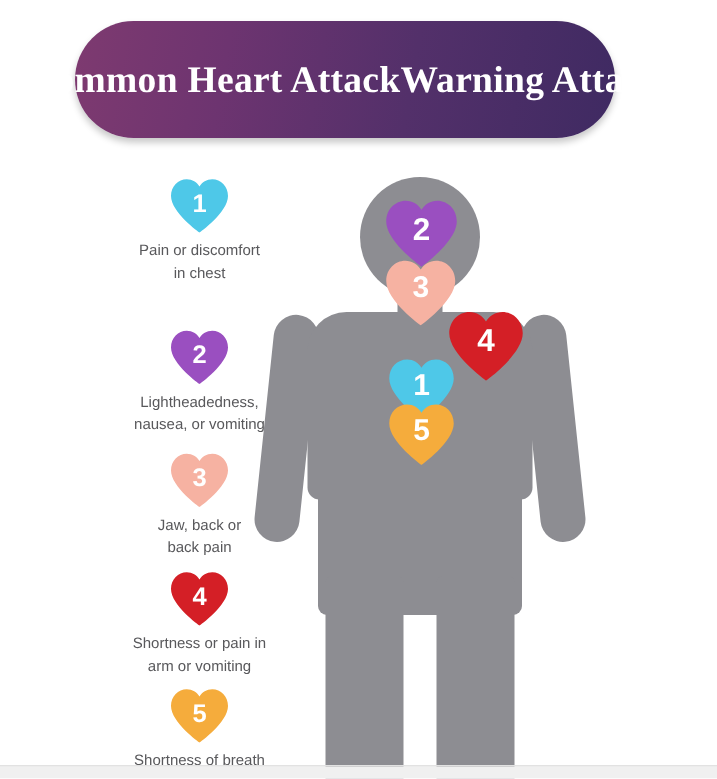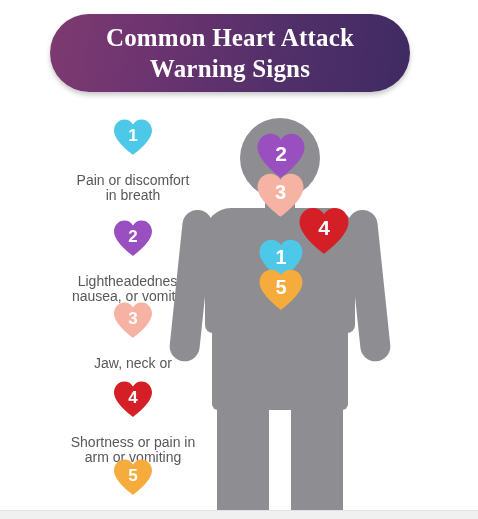--- a/index.html
+++ b/index.html
@@ -28,21 +28,21 @@
   #title-banner {
     position: absolute;
     left: 50px;
     top: 14px;
     width: 360px;
     height: 78px;
     border-radius: 40px;
     background: linear-gradient(100deg, #7e3a70 0%, #6d3470 28%, #53306a 62%, #3f2a62 100%);
     box-shadow: 0 3px 5px rgba(0,0,0,0.22);
     display: flex;
-    flex-direction: column;
+    flex-direction: row;
     align-items: center;
     justify-content: center;
     box-sizing: border-box;
     padding-top: 0;
   }
   .title-line {
     color: #ffffff;
     font-family: "Liberation Serif", serif;
     font-weight: bold;
     font-size: 25px;
@@ -89,24 +89,24 @@
     text-align: center;
   }
   .legend-heart-wrap {
     height: 42px;
     display: flex;
     align-items: flex-start;
     justify-content: center;
   }
   .legend-caption {
     color: #58585b;
-    font-size: 14px;
+    font-size: 10px;
     line-height: 14.5px;
     text-align: center;
-    margin-top: 13px;
+    margin-top: 1px;
     font-family: "Liberation Sans", sans-serif;
   }
 
   
   #figure {
     position: absolute;
     left: 180px;
     top: 110px;
     width: 250px;
     height: 409px;
@@ -194,37 +194,37 @@
     z-index: 21;
   }
 </style>
 </head>
 <body>
 
 <div id="stage">
 
   <div id="title-banner">
     <div class="title-line">Common Heart Attack</div>
-    <div class="title-line">Warning Signs</div>
+    <div class="title-line">Warning Attack</div>
   </div>
 
   <div id="legend">
 
     <div class="legend-item" style="top:0px;">
       <div class="legend-heart-wrap">
         <span class="heart" style="width:40px;height:38px;">
           <svg class="hs" viewBox="0 0 40 38">
             <path d="M20 37 C20 37 1 23.5 1 12.6 C1 6.2 5.8 1.5 11.5 1.5 C15.2 1.5 18.3 3.5 20 6.4 C21.7 3.5 24.8 1.5 28.5 1.5 C34.2 1.5 39 6.2 39 12.6 C39 23.5 20 37 20 37 Z" fill="#4ec8e8"></path>
           </svg>
           <span class="num" style="top:9px;font-size:17px;">1</span>
         </span>
       </div>
       <div class="legend-caption">
         <div>Pain or discomfort</div>
-        <div>in breath</div>
+        <div>in chest</div>
       </div>
     </div>
 
     <div class="legend-item" style="top:101px;">
       <div class="legend-heart-wrap">
         <span class="heart" style="width:40px;height:38px;">
           <svg class="hs" viewBox="0 0 40 38">
             <path d="M20 37 C20 37 1 23.5 1 12.6 C1 6.2 5.8 1.5 11.5 1.5 C15.2 1.5 18.3 3.5 20 6.4 C21.7 3.5 24.8 1.5 28.5 1.5 C34.2 1.5 39 6.2 39 12.6 C39 23.5 20 37 20 37 Z" fill="#9a4fc0"></path>
           </svg>
           <span class="num" style="top:9px;font-size:17px;">2</span>
@@ -239,21 +239,22 @@
     <div class="legend-item" style="top:183px;">
       <div class="legend-heart-wrap">
         <span class="heart" style="width:40px;height:38px;">
           <svg class="hs" viewBox="0 0 40 38">
             <path d="M20 37 C20 37 1 23.5 1 12.6 C1 6.2 5.8 1.5 11.5 1.5 C15.2 1.5 18.3 3.5 20 6.4 C21.7 3.5 24.8 1.5 28.5 1.5 C34.2 1.5 39 6.2 39 12.6 C39 23.5 20 37 20 37 Z" fill="#f6b2a2"></path>
           </svg>
           <span class="num" style="top:9px;font-size:17px;">3</span>
         </span>
       </div>
       <div class="legend-caption">
-        <div>Jaw, neck or</div>
+        <div>Jaw, back or</div>
+        <div>back pain</div>
       </div>
     </div>
 
     <div class="legend-item" style="top:262px;">
       <div class="legend-heart-wrap">
         <span class="heart" style="width:40px;height:38px;">
           <svg class="hs" viewBox="0 0 40 38">
             <path d="M20 37 C20 37 1 23.5 1 12.6 C1 6.2 5.8 1.5 11.5 1.5 C15.2 1.5 18.3 3.5 20 6.4 C21.7 3.5 24.8 1.5 28.5 1.5 C34.2 1.5 39 6.2 39 12.6 C39 23.5 20 37 20 37 Z" fill="#d41f26"></path>
           </svg>
           <span class="num" style="top:9px;font-size:17px;">4</span>

